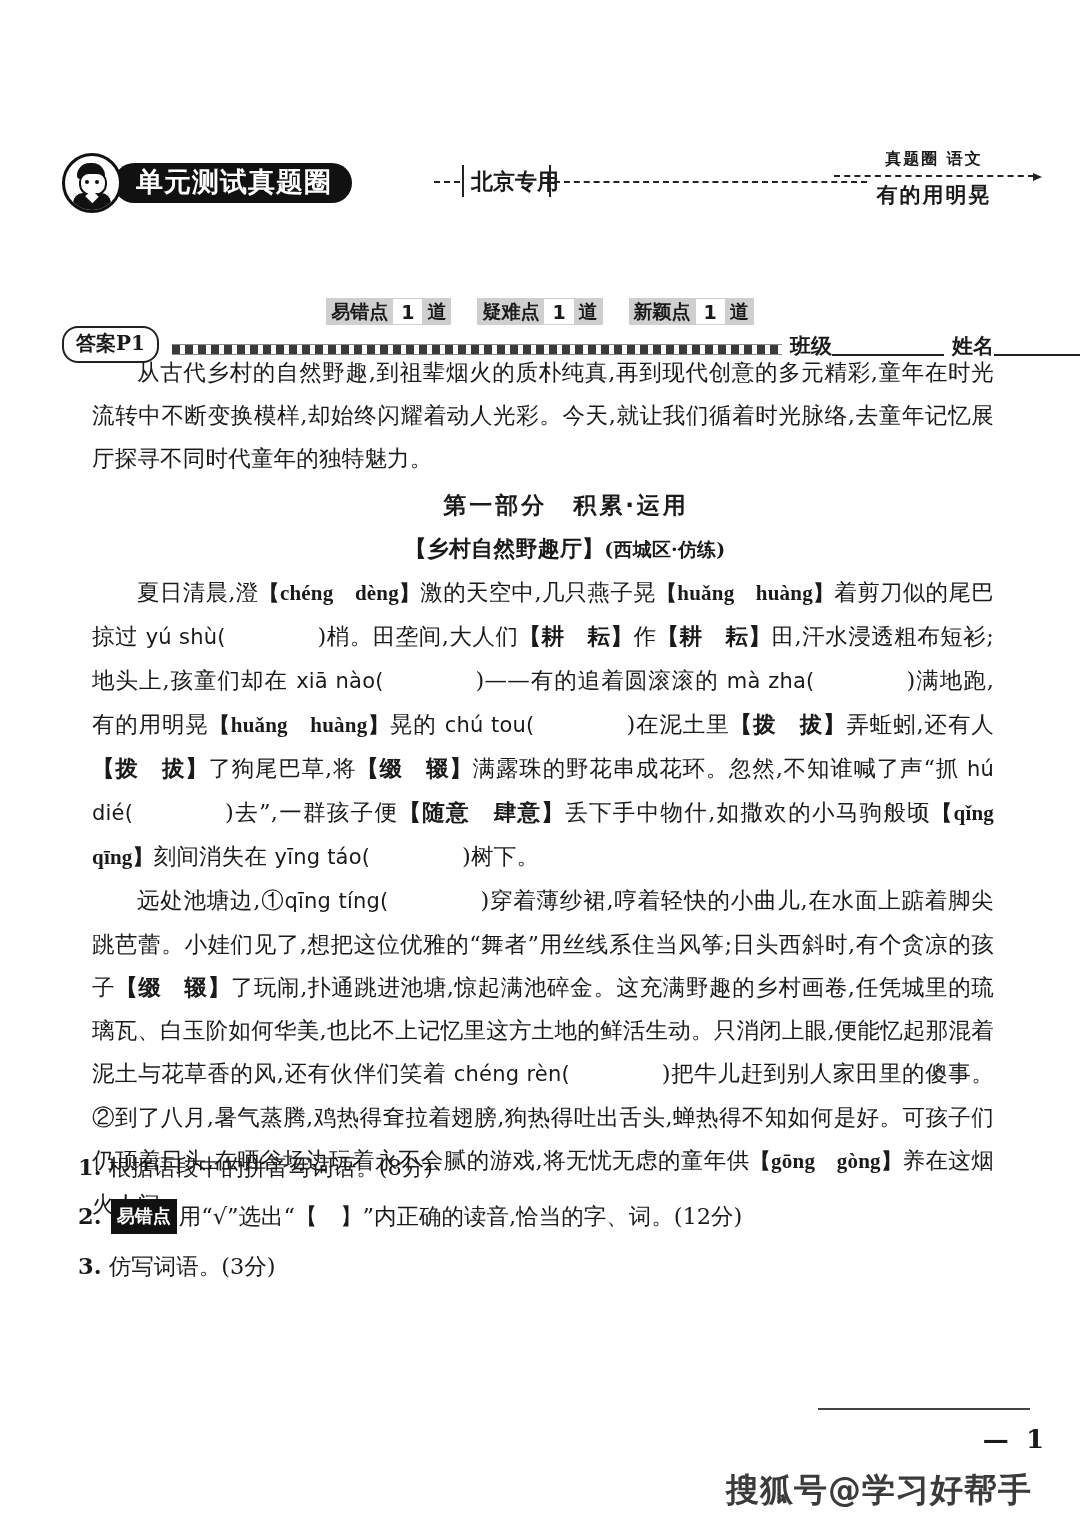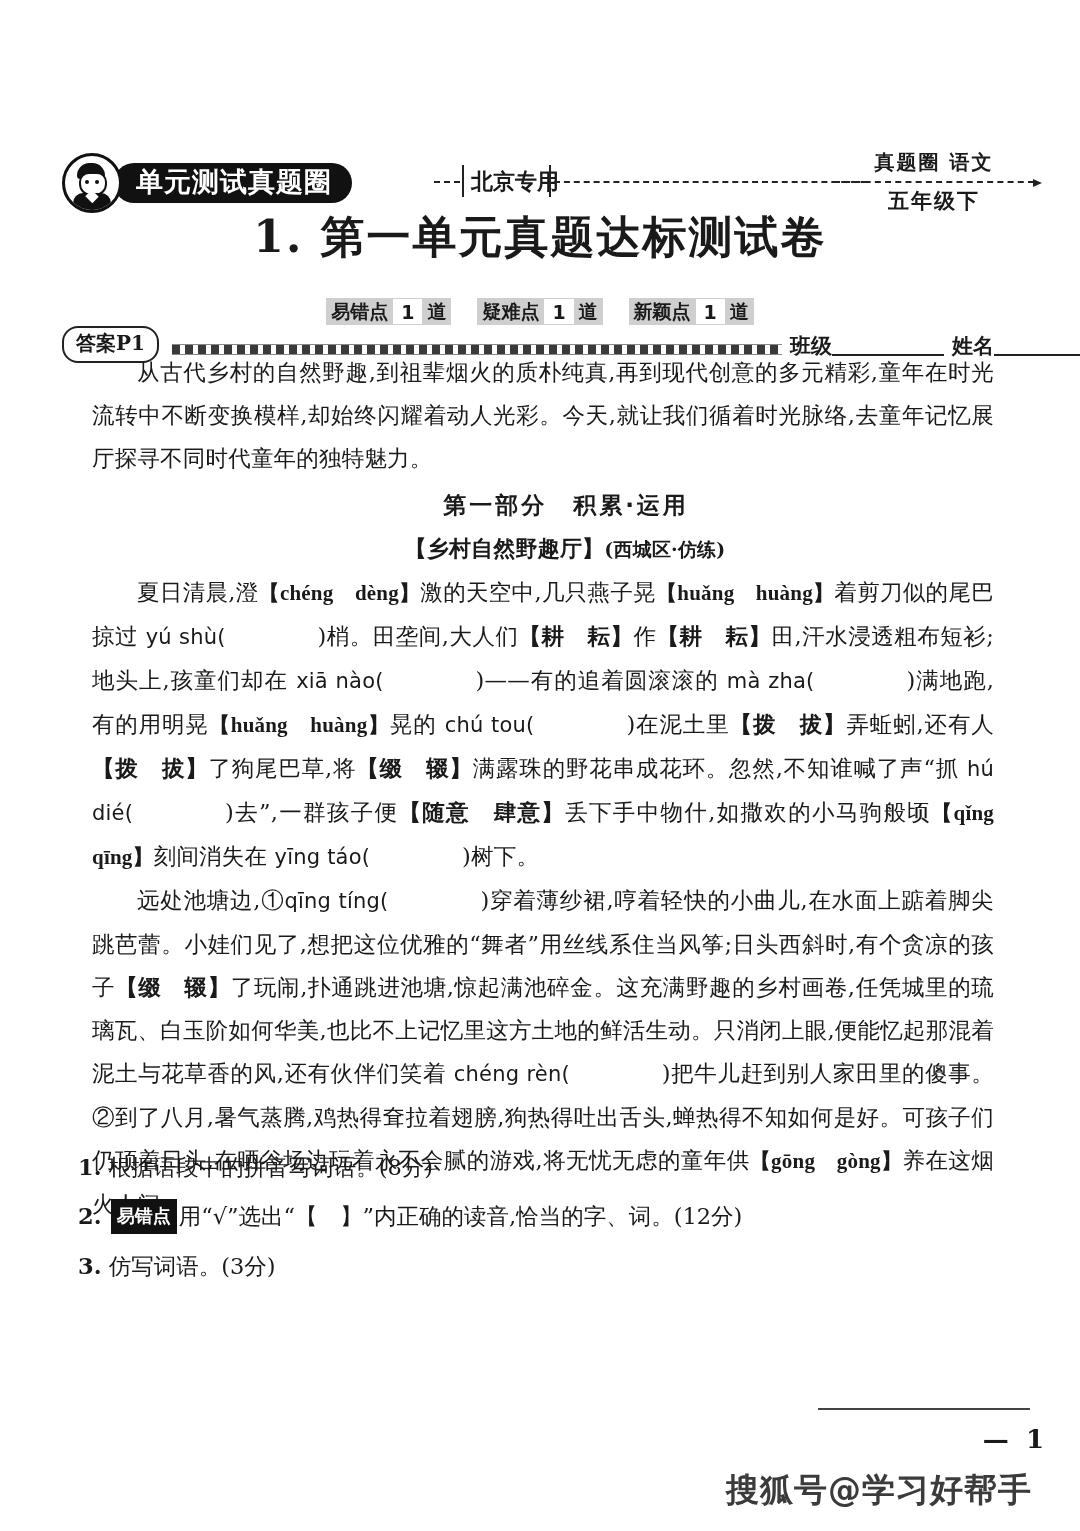--- a/index.html
+++ b/index.html
@@ -137,21 +137,21 @@
   .hdr-right {
     position: absolute;
     right: 18px;
     top: 0;
     text-align: center;
     width: 200px;
   }
   .hdr-right .line1 {
     font-family: "DejaVu Sans", "Liberation Sans", sans-serif;
     font-weight: bold;
-    font-size: 20px;
+    font-size: 16px;
     letter-spacing: 2px;
   }
   .hdr-right .rule {
     margin: 5px 0 4px 0;
     border-top: 2px dashed #222;
     position: relative;
   }
   .hdr-right .rule::after {
     content: "";
     position: absolute;
@@ -431,25 +431,24 @@
     </div>
     <div class="dash-left"></div>
     <div class="vbar a"></div>
     <div class="region-tag">北京专用</div>
     <div class="vbar b"></div>
     <div class="dash-right"></div>
 
     <div class="hdr-right">
       <div class="line1">真题圈  语文</div>
       <div class="rule"></div>
-      <div class="line2">五年级下</div>
+      <div class="line2">有的用明晃</div>
     </div>
   </div>
 
-  <div class="paper-title">1. 第一单元真题达标测试卷</div>
 
   <div class="point-badges">
     <div class="pbadge">
       <span class="nm">易错点</span>
       <span class="num">1</span>
       <span class="unit">道</span>
     </div>
     <div class="pbadge">
       <span class="nm">疑难点</span>
       <span class="num">1</span>

